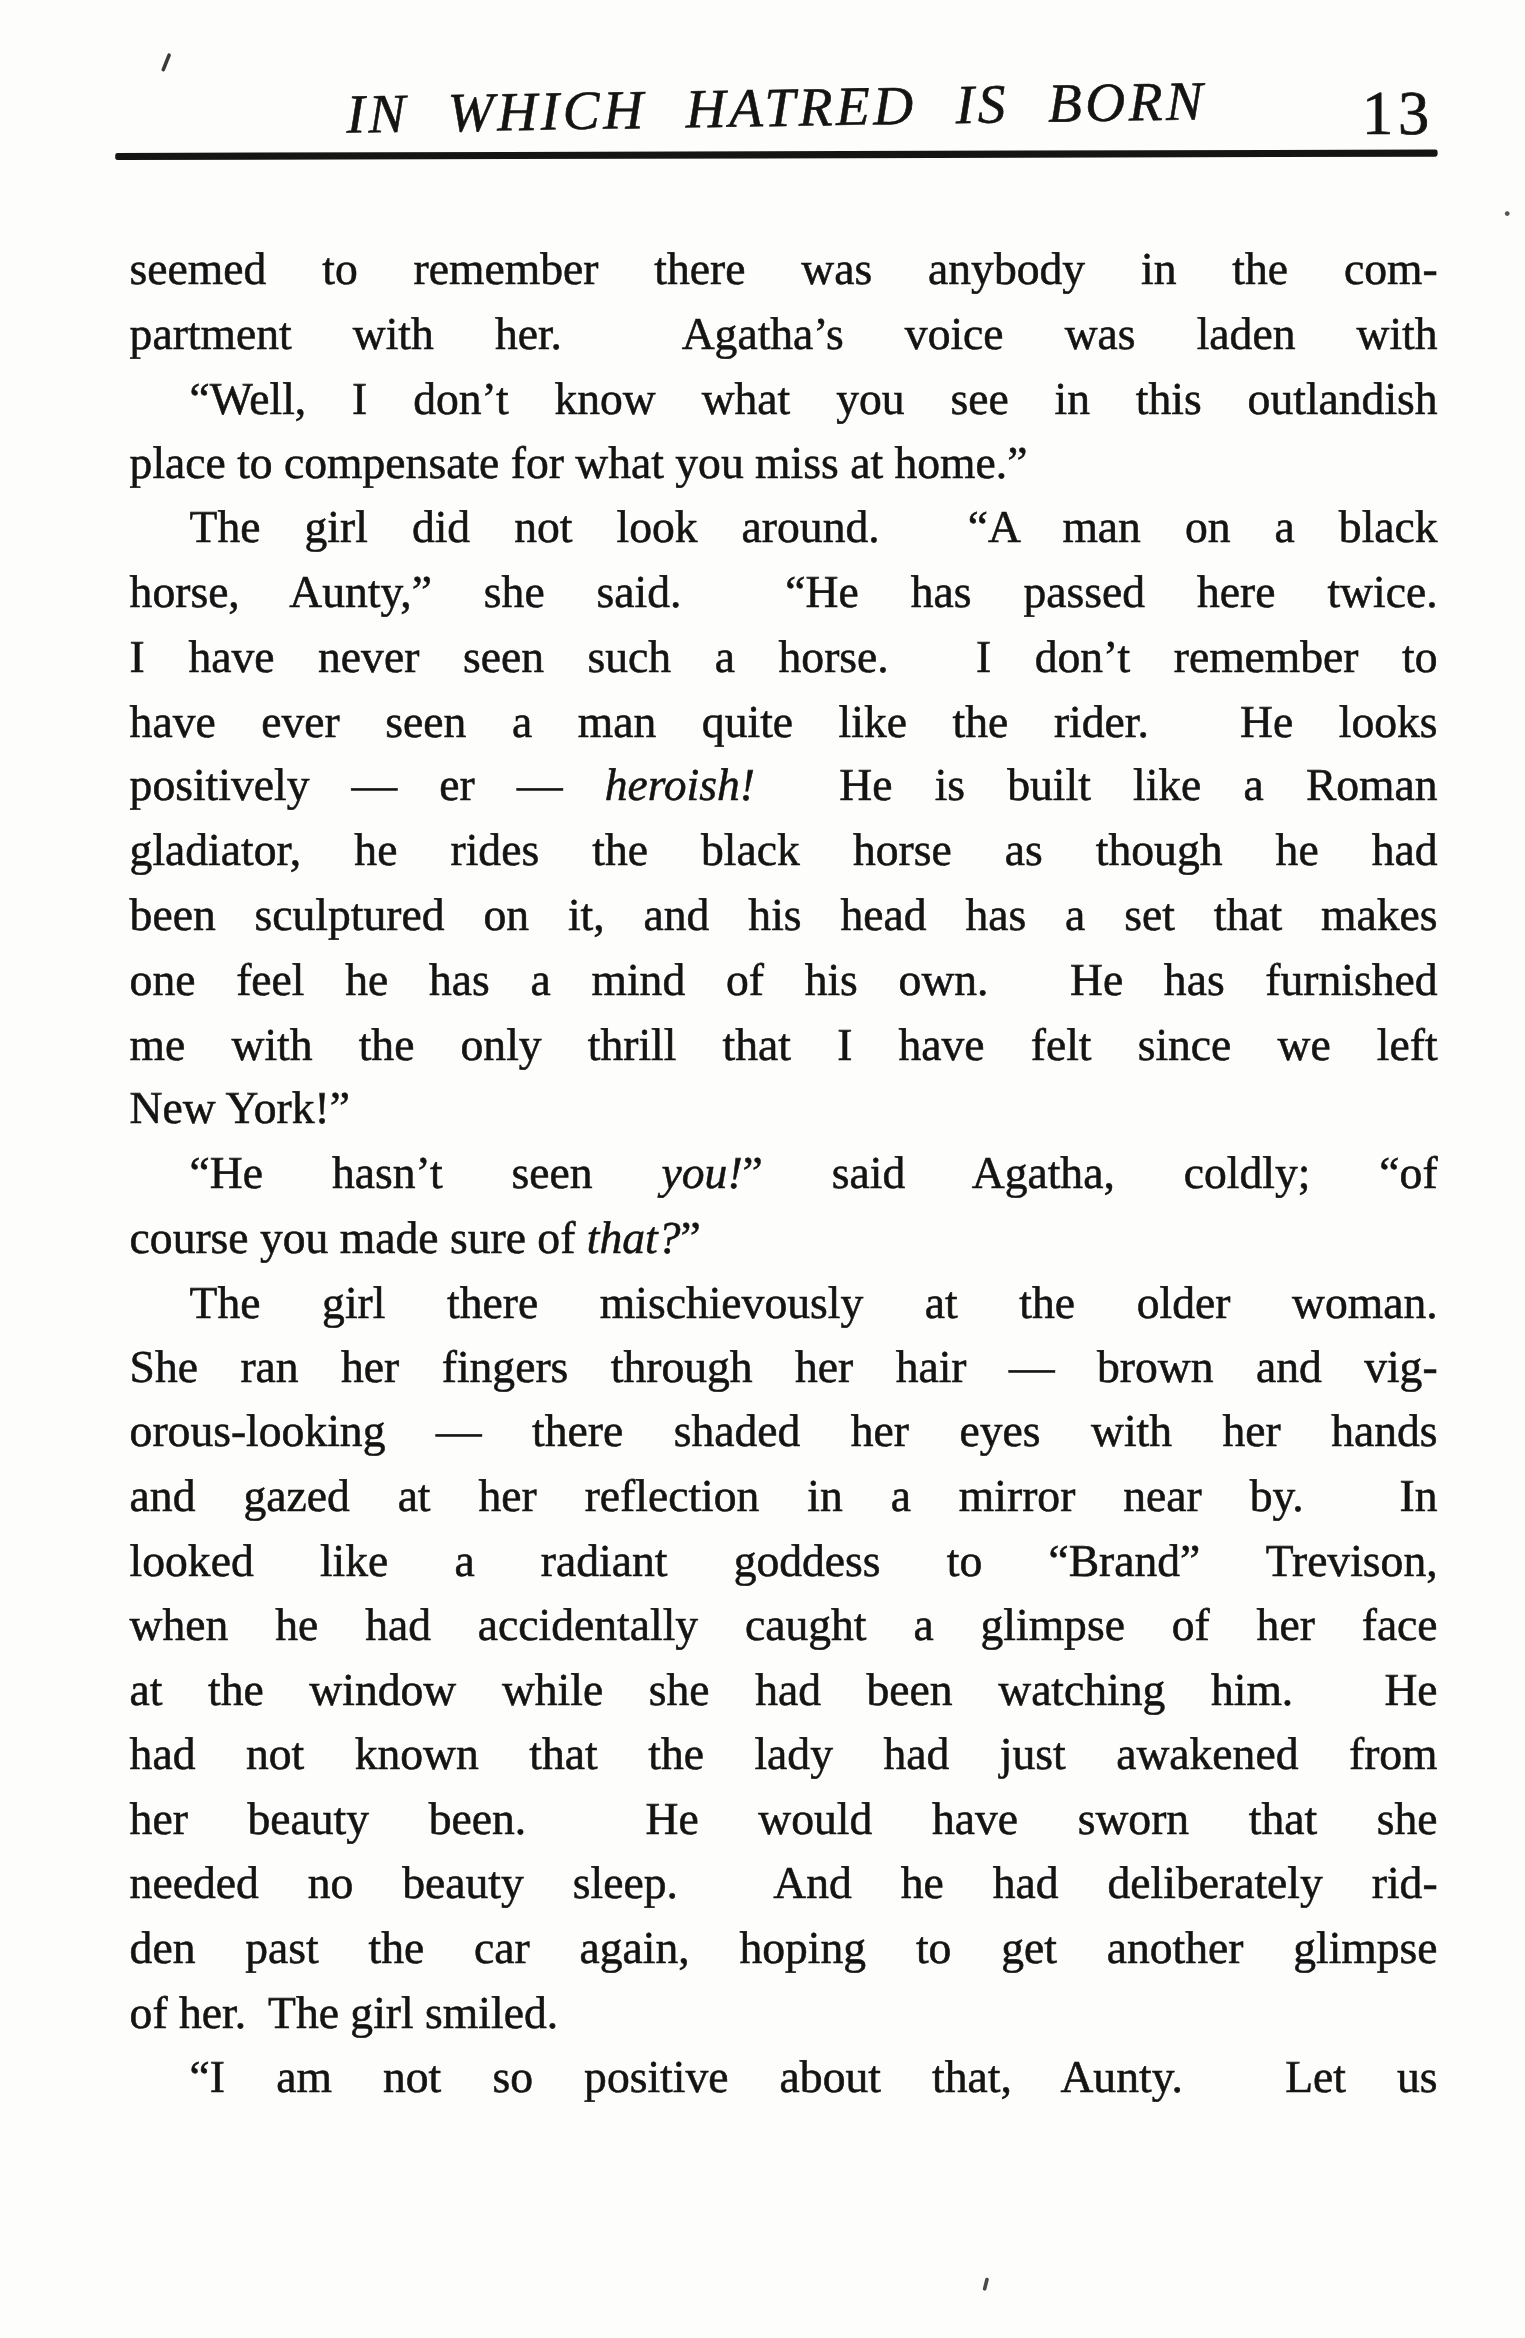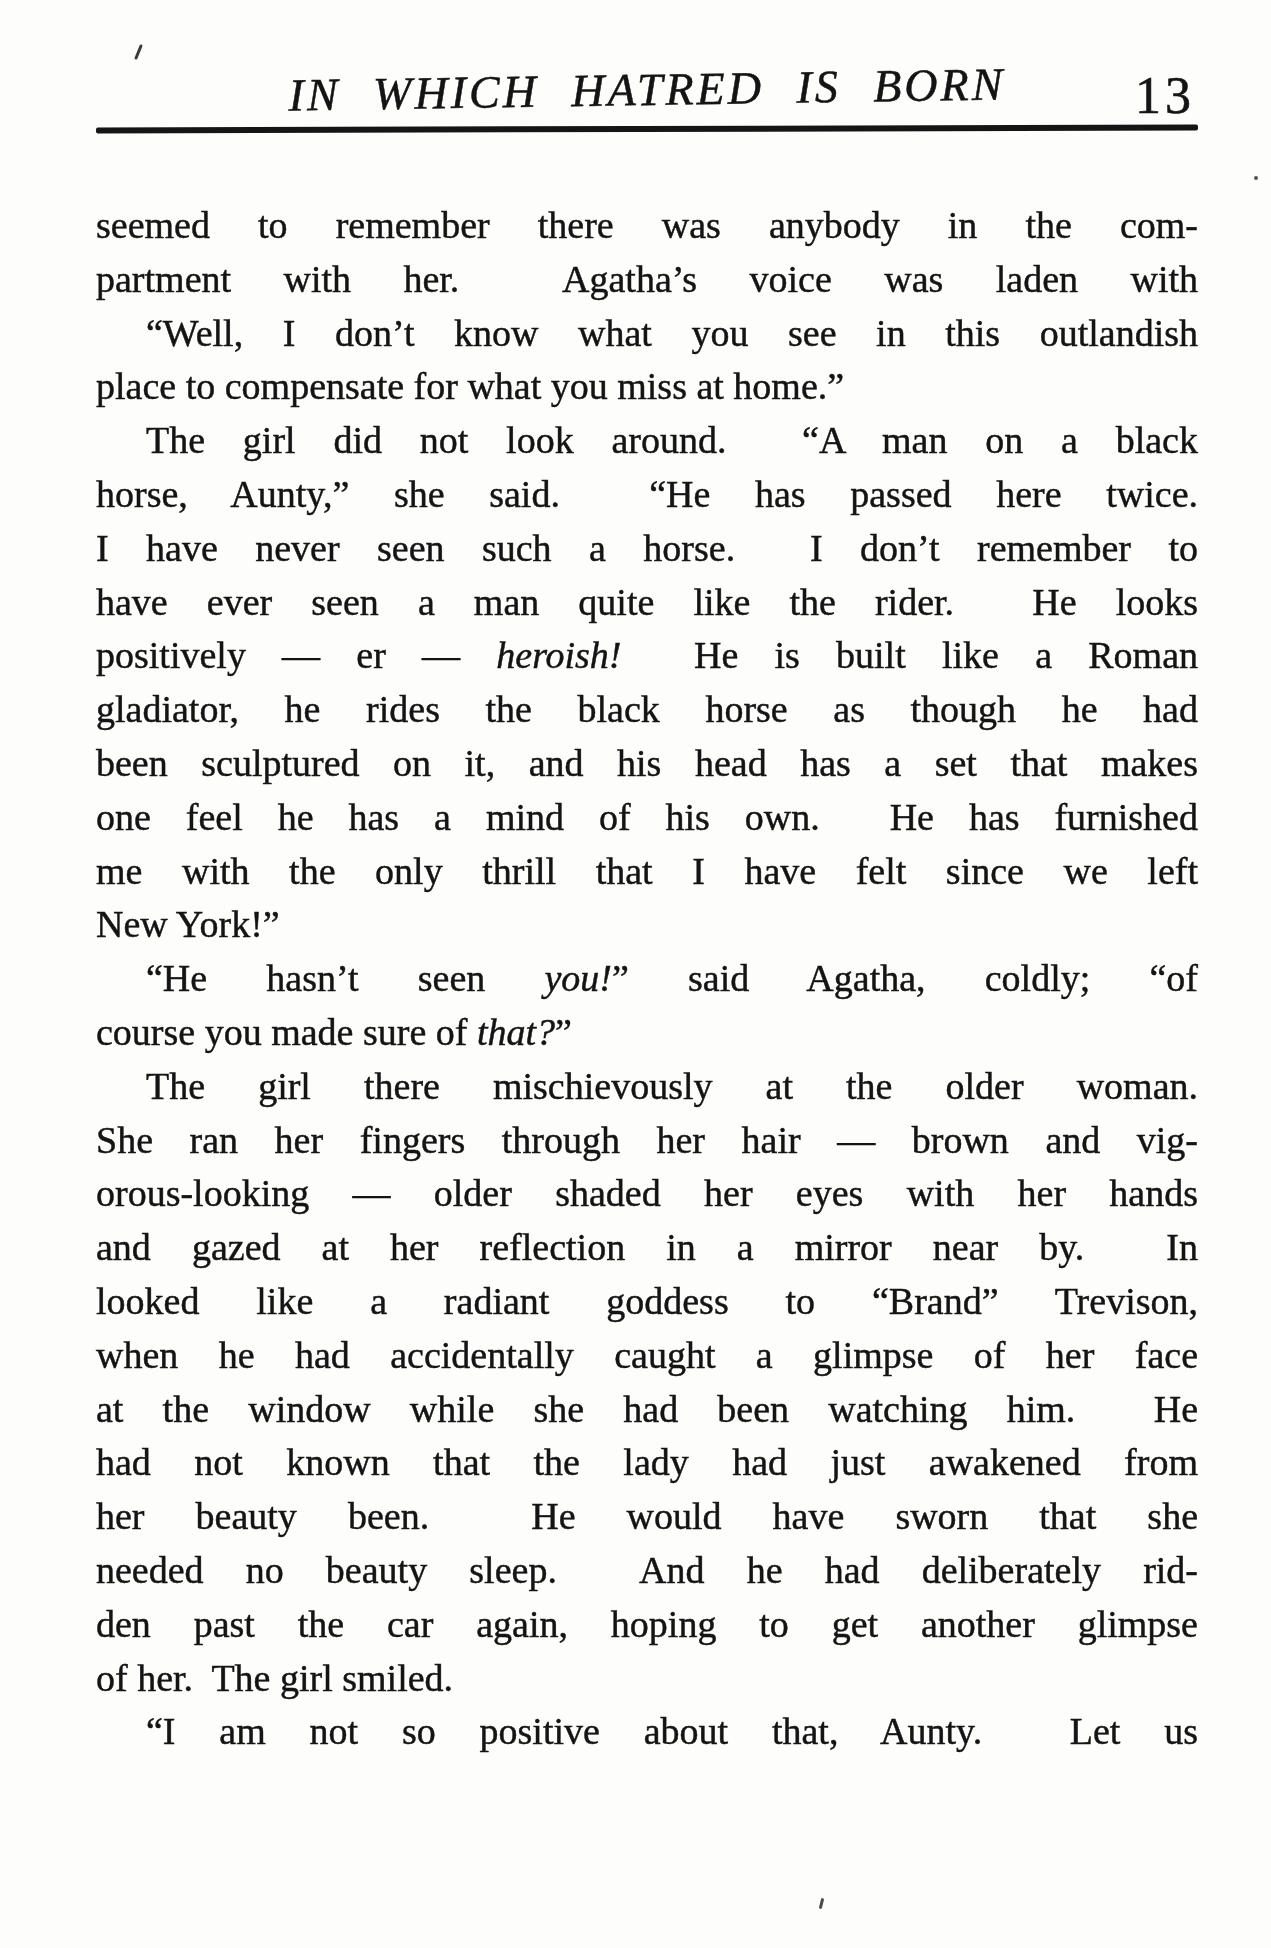--- a/index.html
+++ b/index.html
@@ -63,20 +63,21 @@
     top: 199px;
     width: 1102px;
     font-size: 38px;
     line-height: 53.8px;
     -webkit-text-stroke: 0.45px var(--ink, #141414);
   }
   .line {
     text-align: justify;
     text-align-last: justify;
     white-space: pre-wrap;
+    margin-left: 12px;
   }
   .line.indent {
     text-indent: 50px;
   }
   .line.para-end {
     text-align-last: left;
   }
   .em {
     font-style: italic;
   }
@@ -143,21 +144,21 @@
         <div class="line"><span>me with the only thrill that I have felt since we left</span></div>
         <div class="line para-end"><span>New York!”</span></div>
       </div>
       <div>
         <div class="line indent"><span>“He hasn’t seen </span><span class="em">you!</span><span>” said Agatha, coldly; “of</span></div>
         <div class="line para-end"><span>course you made sure of </span><span class="em">that?</span><span>”</span></div>
       </div>
       <div>
         <div class="line indent"><span>The girl there mischievously at the older woman.</span></div>
         <div class="line"><span>She ran her fingers through her hair — brown and vig-</span></div>
-        <div class="line"><span>orous-looking — older shaded her eyes with her hands</span></div>
+        <div class="line"><span>orous-looking — there shaded her eyes with her hands</span></div>
         <div class="line"><span>and gazed at her reflection in a mirror near by.  In</span></div>
         <div class="line"><span>looked like a radiant goddess to “Brand” Trevison,</span></div>
         <div class="line"><span>when he had accidentally caught a glimpse of her face</span></div>
         <div class="line"><span>at the window while she had been watching him.  He</span></div>
         <div class="line"><span>had not known that the lady had just awakened from</span></div>
         <div class="line"><span>her beauty been.  He would have sworn that she</span></div>
         <div class="line"><span>needed no beauty sleep.  And he had deliberately rid-</span></div>
         <div class="line"><span>den past the car again, hoping to get another glimpse</span></div>
         <div class="line para-end"><span>of her.  The girl smiled.</span></div>
       </div>

